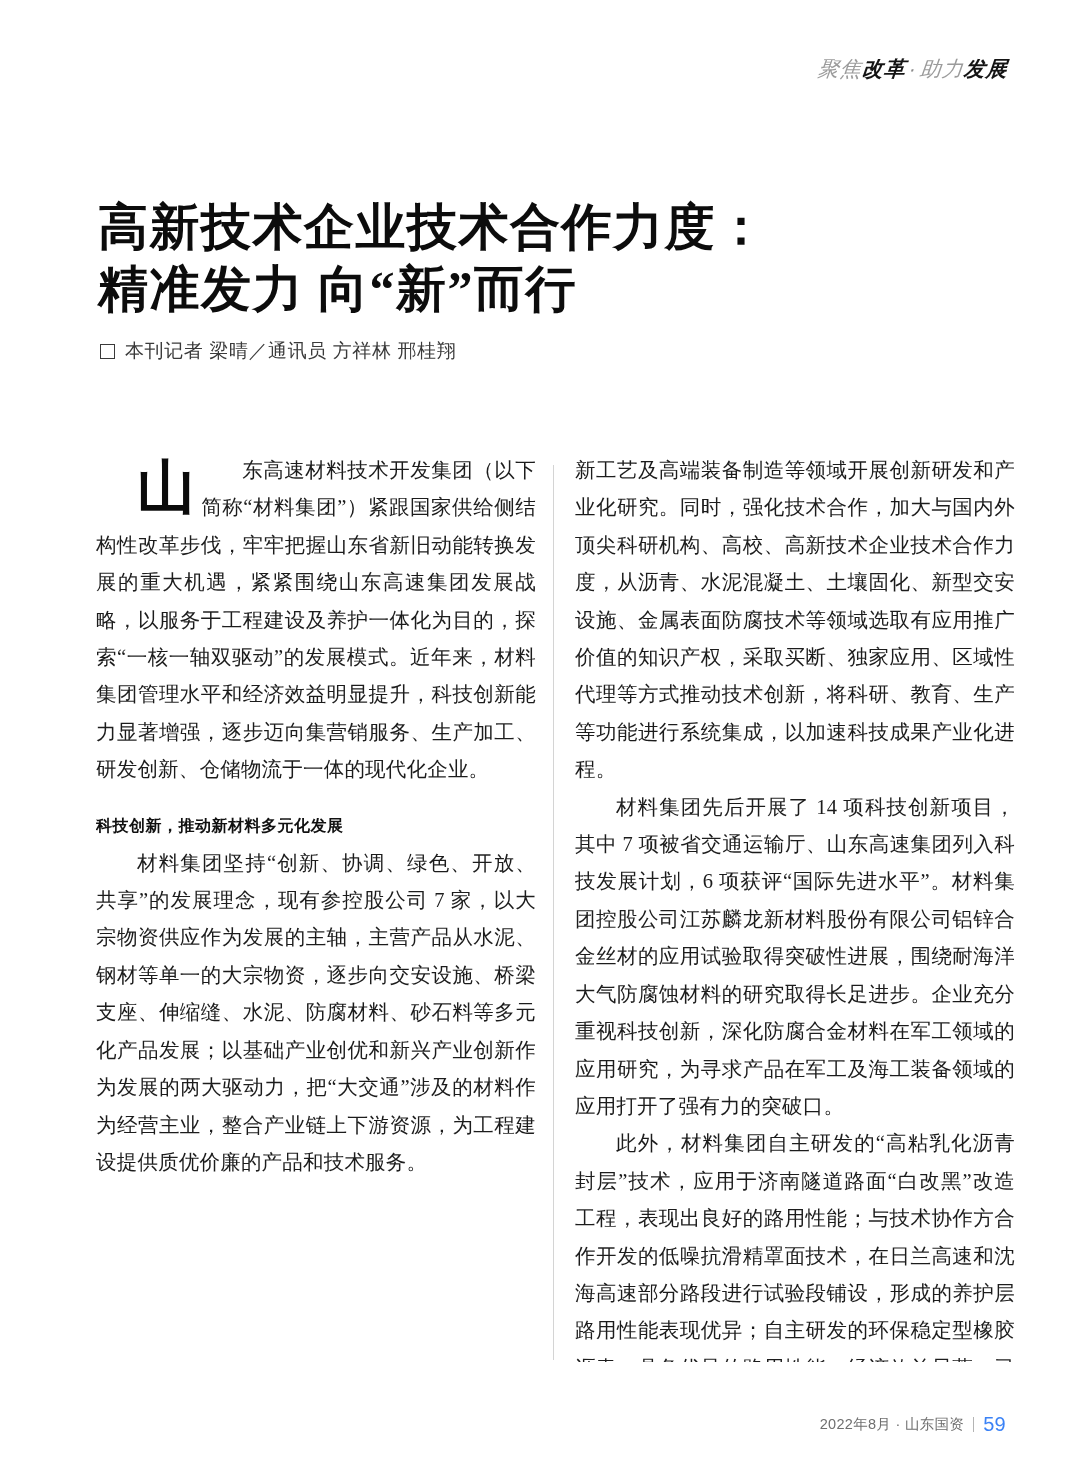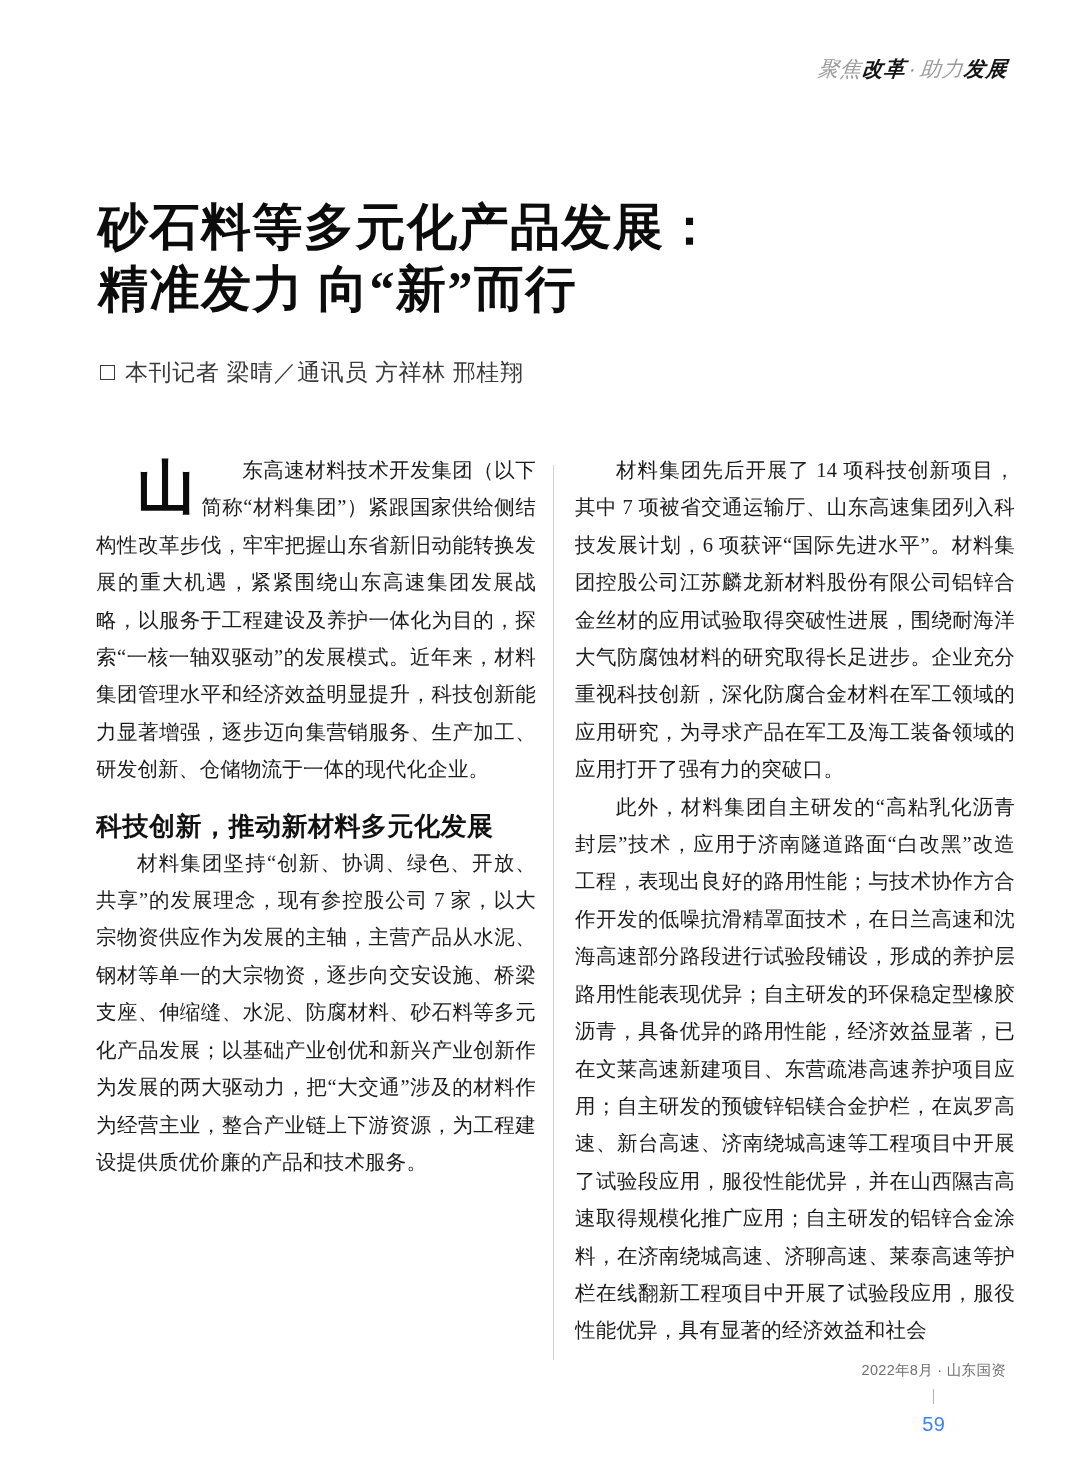--- a/index.html
+++ b/index.html
@@ -47,28 +47,27 @@
     letter-spacing: 1.5px;
     color: #0c0c0c;
     white-space: nowrap;
   }
 
   .byline {
     position: absolute;
     left: 100px;
     top: 338px;
     font-family: "Liberation Sans", "DejaVu Sans", sans-serif;
-    font-size: 23px;
+    font-size: 19px;
     color: #3a3a3a;
     letter-spacing: 0.6px;
     display: flex;
     align-items: center;
     gap: 10px;
     white-space: nowrap;
-    margin-top: 19px;
   }
   .byline-square {
     display: inline-block;
     width: 15px;
     height: 15px;
     border: 1.6px solid #3a3a3a;
     box-sizing: border-box;
   }
 
   
@@ -122,40 +121,39 @@
     line-height: 64px;
     height: 70px;
     margin: 4px 6px 0 0;
     color: #0b0b0b;
   }
 
   h2.section-head {
     margin: 20px 0 2px 0;
     font-family: "Liberation Sans", "DejaVu Sans", sans-serif;
     font-weight: 700;
-    font-size: 26px;
+    font-size: 16px;
     line-height: 34px;
     letter-spacing: 0.5px;
     color: #111111;
   }
 
   
   .footer {
     position: absolute;
     right: 74px;
     bottom: 30px;
     font-family: "Liberation Sans", "DejaVu Sans", sans-serif;
     font-size: 14.5px;
     color: #6f6f6f;
     display: flex;
     align-items: center;
     gap: 9px;
     white-space: nowrap;
     letter-spacing: 0.3px;
-    flex-direction: column;
   }
   .footer-sep {
     display: inline-block;
     width: 1px;
     height: 15px;
     background: #b4b4b4;
   }
   .footer-page {
     font-size: 20px;
     color: #3b82f6;
@@ -163,41 +161,42 @@
   }
 </style>
 </head>
 <body>
 
 <div class="running-head">
   <span class="rh-light">聚焦</span><span class="rh-bold">改革</span><span class="rh-dot">·</span><span class="rh-light">助力</span><span class="rh-bold">发展</span>
 </div>
 
 <div class="title-block">
-  <div class="title-line">砂石料等多元化产品发展：</div>
+  <div class="title-line">高新技术企业技术合作力度：</div>
   <div class="title-line">精准发力 向“新”而行</div>
 </div>
 
 <div class="byline">
   <span class="byline-square"></span>
   <span>本刊记者 梁晴／通讯员 方祥林 邢桂翔</span>
 </div>
 
 <div class="body-area">
 
   <div class="col-divider"></div>
 
   <div class="col col-left">
     <p class="para dropcap-para"><span class="dropcap">山</span><span>东高速材料技术开发集团（以下简称“材料集团”）紧跟国家供给侧结构性改革步伐，牢牢把握山东省新旧动能转换发展的重大机遇，紧紧围绕山东高速集团发展战略，以服务于工程建设及养护一体化为目的，探索“一核一轴双驱动”的发展模式。近年来，材料集团管理水平和经济效益明显提升，科技创新能力显著增强，逐步迈向集营销服务、生产加工、研发创新、仓储物流于一体的现代化企业。</span></p>
     <h2 class="section-head">科技创新，推动新材料多元化发展</h2>
     <p class="para">材料集团坚持“创新、协调、绿色、开放、共享”的发展理念，现有参控股公司 7 家，以大宗物资供应作为发展的主轴，主营产品从水泥、钢材等单一的大宗物资，逐步向交安设施、桥梁支座、伸缩缝、水泥、防腐材料、砂石料等多元化产品发展；以基础产业创优和新兴产业创新作为发展的两大驱动力，把“大交通”涉及的材料作为经营主业，整合产业链上下游资源，为工程建设提供质优价廉的产品和技术服务。</p>
 
   </div>
 
   <div class="col col-right">
+    <p class="para no-indent">新工艺及高端装备制造等领域开展创新研发和产业化研究。同时，强化技术合作，加大与国内外顶尖科研机构、高校、高新技术企业技术合作力度，从沥青、水泥混凝土、土壤固化、新型交安设施、金属表面防腐技术等领域选取有应用推广价值的知识产权，采取买断、独家应用、区域性代理等方式推动技术创新，将科研、教育、生产等功能进行系统集成，以加速科技成果产业化进程。</p>
     <p class="para">材料集团先后开展了 14 项科技创新项目，其中 7 项被省交通运输厅、山东高速集团列入科技发展计划，6 项获评“国际先进水平”。材料集团控股公司江苏麟龙新材料股份有限公司铝锌合金丝材的应用试验取得突破性进展，围绕耐海洋大气防腐蚀材料的研究取得长足进步。企业充分重视科技创新，深化防腐合金材料在军工领域的应用研究，为寻求产品在军工及海工装备领域的应用打开了强有力的突破口。</p>
     <p class="para">此外，材料集团自主研发的“高粘乳化沥青封层”技术，应用于济南隧道路面“白改黑”改造工程，表现出良好的路用性能；与技术协作方合作开发的低噪抗滑精罩面技术，在日兰高速和沈海高速部分路段进行试验段铺设，形成的养护层路用性能表现优异；自主研发的环保稳定型橡胶沥青，具备优异的路用性能，经济效益显著，已在文莱高速新建项目、东营疏港高速养护项目应用；自主研发的预镀锌铝镁合金护栏，在岚罗高速、新台高速、济南绕城高速等工程项目中开展了试验段应用，服役性能优异，并在山西隰吉高速取得规模化推广应用；自主研发的铝锌合金涂料，在济南绕城高速、济聊高速、莱泰高速等护栏在线翻新工程项目中开展了试验段应用，服役性能优异，具有显著的经济效益和社会</p>
   </div>
 
 </div>
 
 <div class="footer">
   <span>2022年8月 · 山东国资</span>
   <span class="footer-sep"></span>
   <span class="footer-page">59</span>

